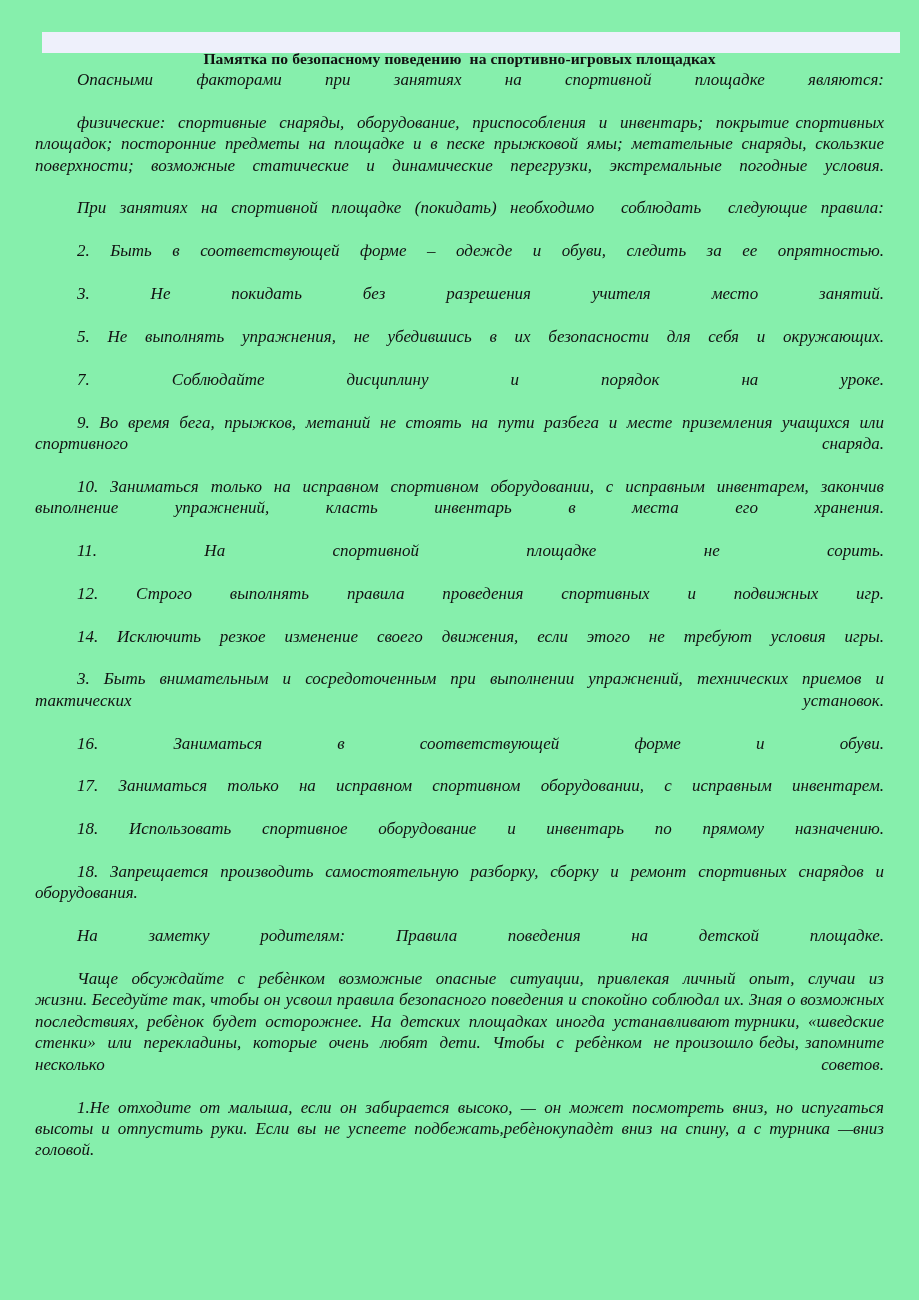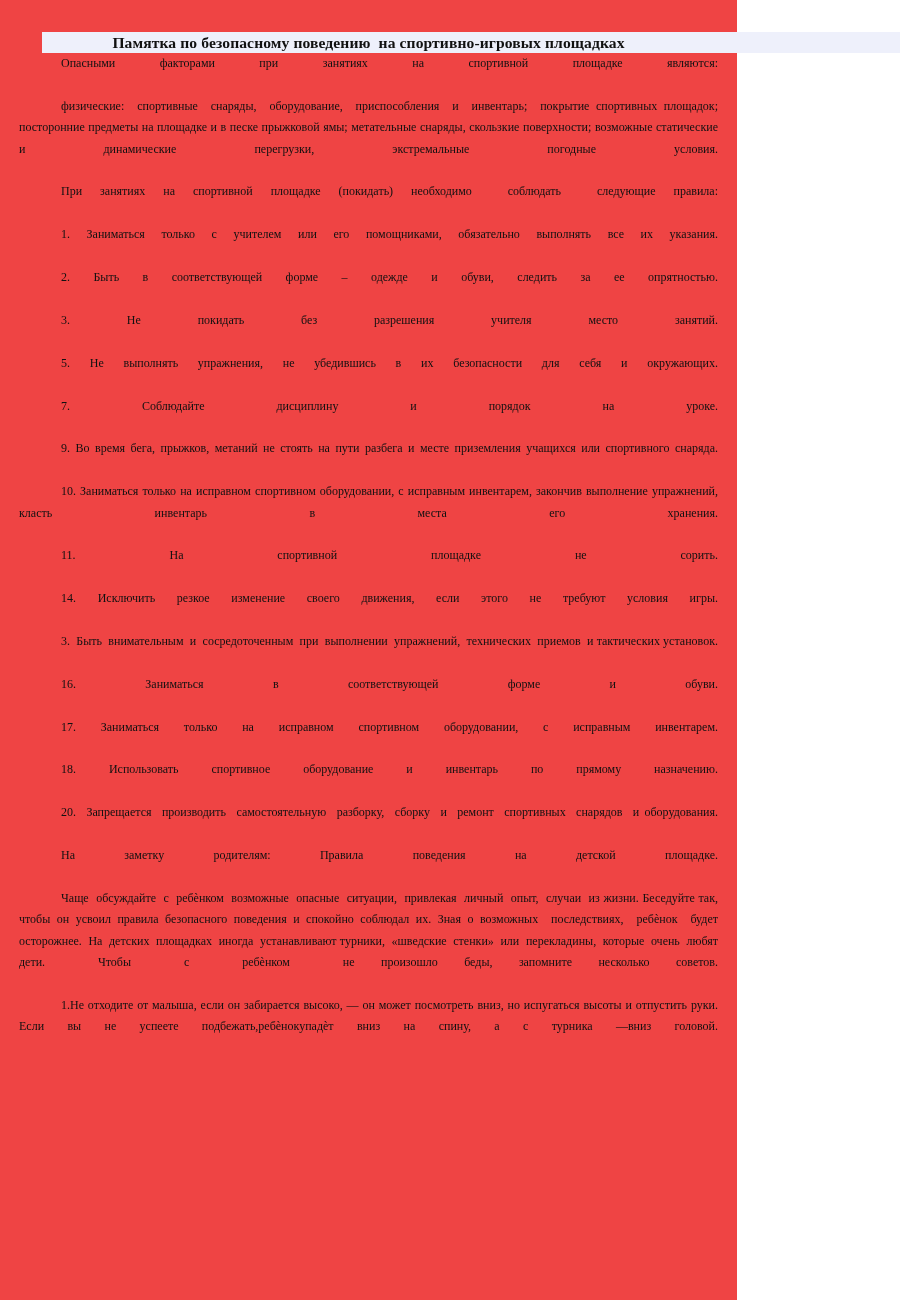--- a/index.html
+++ b/index.html
@@ -12,25 +12,25 @@
     width: 919px;
     height: 1300px;
     overflow: hidden;
     font-family: "Liberation Serif", "DejaVu Serif", serif;
     color: #111111;
     -webkit-font-smoothing: antialiased;
   }
 
   #page {
     position: relative;
-    width: 737px;
+    width: 919px;
     height: 1300px;
-    background: #ef4444;
+    background: #86efac;
     box-sizing: border-box;
-    padding: 0;
+    padding: 16px;
   }
 
   
   .title-band {
     position: absolute;
     left: 42px;
     top: 32px;
     width: 858px;
     height: 21px;
     background: #eef0fb;
@@ -51,27 +51,28 @@
     font-weight: bold;
     text-align: center;
     letter-spacing: 0.1px;
     white-space: pre-wrap;
     padding-top: 32px;
   }
 
   p.para {
     margin: 0;
     padding: 0;
-    font-size: 12px;
+    font-size: 17px;
     line-height: 21.4px;
     text-align: justify;
     text-justify: inter-word;
     text-indent: 42px;
     white-space: pre-wrap;
     hyphens: none;
+    font-style: italic;
   }
 
   
   p.para::after {
     content: "";
     display: inline-block;
     width: 100%;
   }
 </style>
 </head>
@@ -84,34 +85,34 @@
   <div class="doc-body">
 
     <h1 class="doc-title">Памятка по безопасному поведению  на спортивно-игровых площадках</h1>
 
     <p class="para">Опасными факторами при занятиях на спортивной площадке являются:</p>
 
     <p class="para">физические:  спортивные  снаряды,  оборудование,  приспособления  и  инвентарь;  покрытие спортивных площадок; посторонние предметы на площадке и в песке прыжковой ямы; метательные снаряды, скользкие поверхности; возможные статические и динамические перегрузки, экстремальные погодные условия.</p>
 
     <p class="para">При занятиях на спортивной площадке (покидать) необходимо  соблюдать  следующие правила:</p>
 
-    <p class="para">1. Заниматься только с учителем или его помощниками, обязательно выполнять все их указания.</p>
     <p class="para">2. Быть в соответствующей форме – одежде и обуви, следить за ее опрятностью.</p>
     <p class="para">3. Не покидать без разрешения учителя место занятий.</p>
     <p class="para">5. Не выполнять упражнения, не убедившись в их безопасности для себя и окружающих.</p>
     <p class="para">7. Соблюдайте дисциплину и порядок на уроке.</p>
     <p class="para">9. Во время бега, прыжков, метаний не стоять на пути разбега и месте приземления учащихся или спортивного снаряда.</p>
     <p class="para">10. Заниматься только на исправном спортивном оборудовании, с исправным инвентарем, закончив выполнение упражнений, класть инвентарь в места его хранения.</p>
     <p class="para">11. На спортивной площадке не сорить.</p>
+    <p class="para">12. Строго выполнять правила проведения спортивных и подвижных игр.</p>
     <p class="para">14. Исключить резкое изменение своего движения, если этого не требуют условия игры.</p>
     <p class="para">3.  Быть  внимательным  и  сосредоточенным  при  выполнении  упражнений,  технических  приемов  и тактических установок.</p>
     <p class="para">16. Заниматься в соответствующей форме и обуви.</p>
     <p class="para">17. Заниматься только на исправном спортивном оборудовании, с исправным инвентарем.</p>
     <p class="para">18. Использовать спортивное оборудование и инвентарь по прямому назначению.</p>
-    <p class="para">20.  Запрещается  производить  самостоятельную  разборку,  сборку  и  ремонт  спортивных  снарядов  и оборудования.</p>
+    <p class="para">18.  Запрещается  производить  самостоятельную  разборку,  сборку  и  ремонт  спортивных  снарядов  и оборудования.</p>
 
     <p class="para">На заметку родителям: Правила поведения на детской площадке.</p>
 
     <p class="para">Чаще  обсуждайте  с  ребѐнком  возможные  опасные  ситуации,  привлекая  личный  опыт,  случаи  из жизни. Беседуйте так, чтобы он усвоил правила безопасного поведения и спокойно соблюдал их. Зная о возможных  последствиях,  ребѐнок  будет  осторожнее.  На  детских  площадках  иногда  устанавливают турники,  «шведские  стенки»  или  перекладины,  которые  очень  любят  дети.  Чтобы  с  ребѐнком  не произошло беды, запомните несколько советов.</p>
 
     <p class="para">1.Не отходите от малыша, если он забирается высоко, — он может посмотреть вниз, но испугаться высоты и отпустить руки. Если вы не успеете подбежать,ребѐнокупадѐт вниз на спину, а с турника —вниз головой.</p>
 
   </div>
 </div>
 

